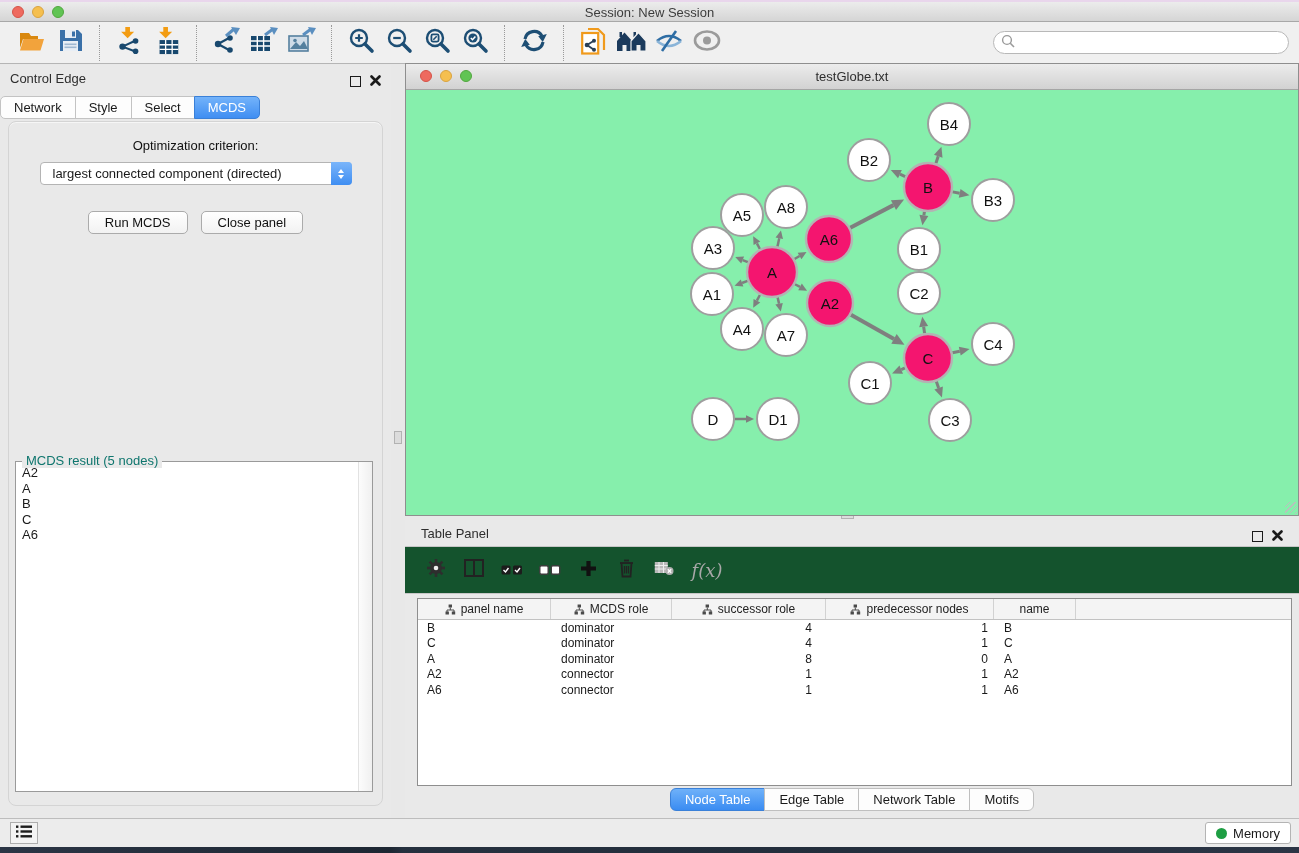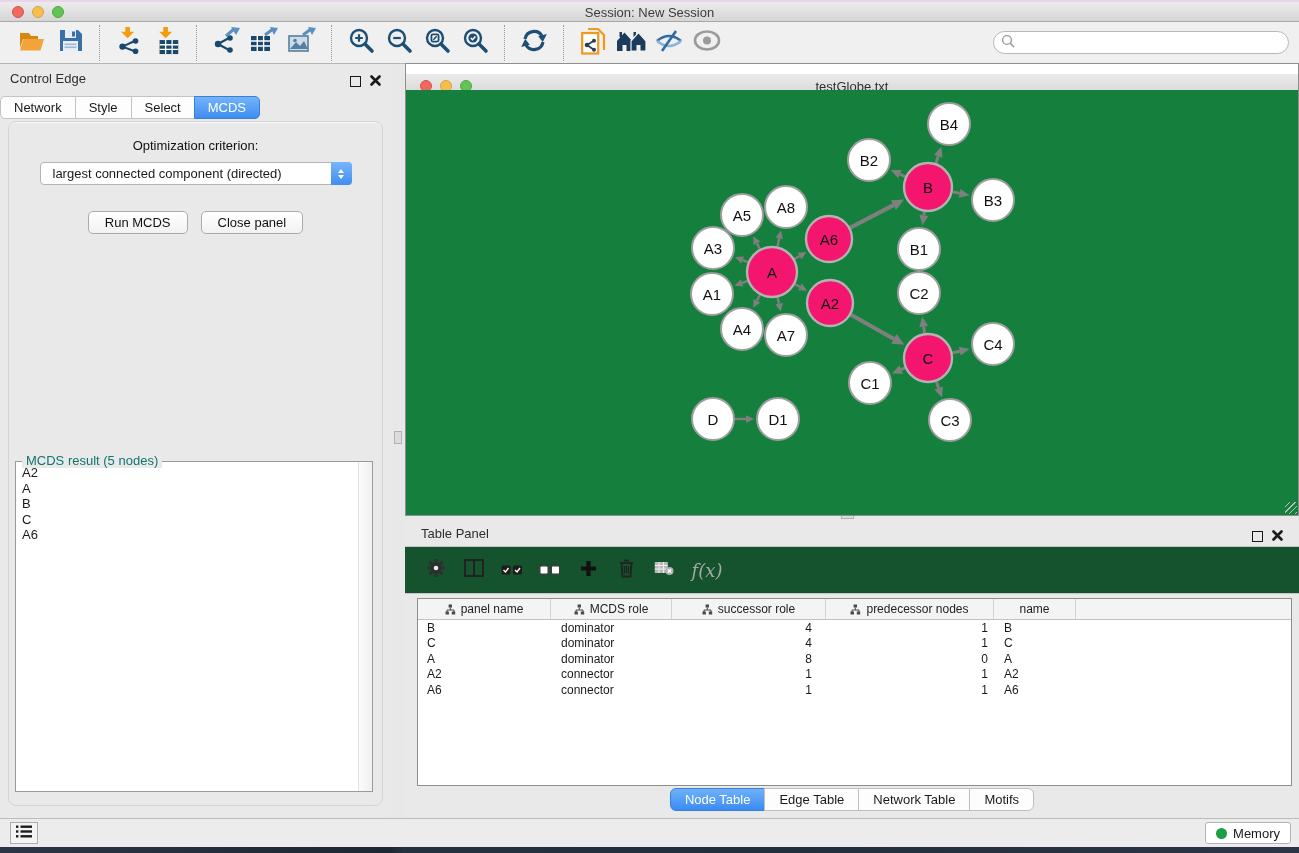--- a/index.html
+++ b/index.html
@@ -50,24 +50,24 @@
   .mac-btn{background:linear-gradient(#ffffff,#f2f2f2);border:1px solid #ababab;border-radius:5px;
     padding:3px 16px;font-size:13px;color:#111;}
   .result-box{position:absolute;left:6px;right:9px;top:339px;bottom:13px;border:1px solid #9a9a9a;background:#fff;}
   .result-legend{position:absolute;top:-9px;left:6px;background:#e9e9e9;padding:0 4px;font-size:13px;color:#0f766e;}
   .mcds-list{position:absolute;left:0;top:3px;right:14px;bottom:0;padding-left:6px;font-size:13px;line-height:15.5px;overflow:hidden;}
   .result-scroll{position:absolute;right:0;top:0;bottom:0;width:13px;background:linear-gradient(90deg,#fcfcfc,#f0f0f0);border-left:1px solid #e2e2e2;}
   .split-handle{position:absolute;background:#dcdcdc;border:1px solid #b2b2b2;box-sizing:border-box;}
   
   .network-window{position:absolute;left:405px;top:63px;width:894px;height:453px;box-sizing:border-box;
     border:1px solid #8e8e8e;background:#fff;}
-  .nw-titlebar{position:absolute;left:0;top:10px;right:0;height:25px;background:linear-gradient(#ececec,#d2d2d2);
+  .nw-titlebar{position:absolute;left:0;top:0;right:0;height:25px;background:linear-gradient(#ececec,#d2d2d2);
     border-bottom:1px solid #a5a5a5;text-decoration:underline;}
   .nw-title{position:absolute;left:0;right:0;top:5px;text-align:center;font-size:13px;color:#2e2e2e;}
-  .nw-canvas{position:absolute;left:0;top:26px;right:0;bottom:0;background:#15803d;overflow:hidden;}
+  .nw-canvas{position:absolute;left:0;top:26px;right:0;bottom:0;background:#86efac;overflow:hidden;}
   .grip{position:absolute;right:1px;bottom:1px;width:12px;height:12px;
     background:repeating-linear-gradient(135deg,transparent 0 3px,#bdbdbd 3px 4px);}
   
   .table-panel{position:absolute;left:405px;top:520px;width:894px;bottom:35px;background:#e9e9e9;}
   .tp-title{position:absolute;left:16px;top:6px;font-size:13px;color:#2e2e2e;}
   .tp-toolbar{position:absolute;left:0;right:0;top:26px;height:48px;background:#14532d;
     border-top:1px solid #c6c6c6;border-bottom:1px solid #c6c6c6;display:flex;align-items:center;padding-left:16px;box-sizing:border-box;}
   .tp-btn{width:30px;height:30px;display:flex;align-items:center;justify-content:center;margin-right:8px;}
   .fx{font-family:"DejaVu Serif",serif;font-style:italic;font-size:18px;color:#a8a8a8;}
   .tbl{position:absolute;left:12px;top:78px;width:875px;height:188px;box-sizing:border-box;background:#fff;

